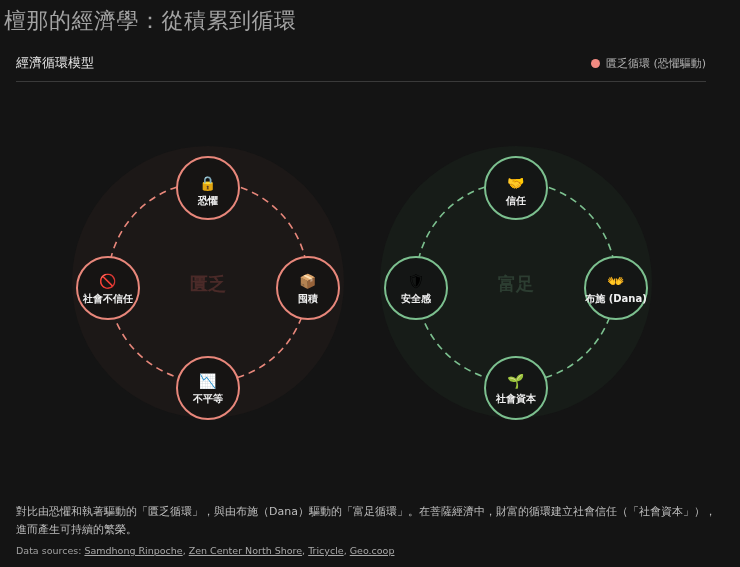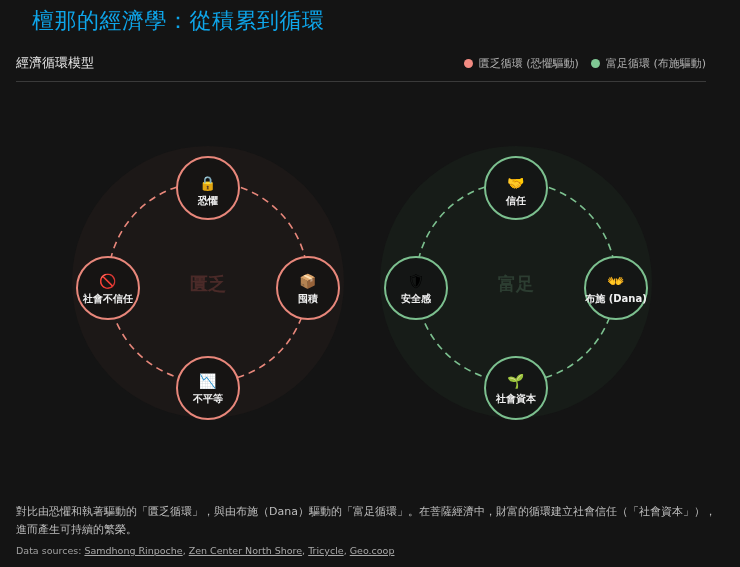--- a/index.html
+++ b/index.html
@@ -1,17 +1,17 @@
 <!DOCTYPE html>
 <html><head>
 <meta charset="utf-8">
 <style>
   html,body{margin:0;padding:0;}
   body{width:740px;height:567px;background:#141414;color:#e8e8e8;font-family:"DejaVu Sans","Liberation Sans",sans-serif;position:relative;overflow:hidden;}
-  .title{position:absolute;left:32px;top:6px;font-size:22px;font-weight:500;color:#0ea5e9;letter-spacing:0.5px;}
+  .title{position:absolute;left:4px;top:6px;font-size:22px;font-weight:500;color:#a3a3a3;letter-spacing:0.5px;}
   .subtitle{position:absolute;left:16px;top:54px;font-size:13px;color:#e5e5e5;}
   .legend{position:absolute;right:34px;top:56px;display:flex;align-items:flex-end;font-size:11px;color:#b0b0b0;}
   .legend-item{display:flex;align-items:center;margin-left:12px;}
   .dot{width:9px;height:9px;border-radius:50%;margin-right:6px;}
   .rule{position:absolute;left:16px;right:34px;top:81px;height:1px;background:#3a3a3a;}
   svg.diagram{position:absolute;left:0;top:0;}
   .node-label{font-size:10px;font-weight:bold;fill:#f0f0f0;}
   .desc{position:absolute;left:16px;top:503px;width:700px;font-size:11px;line-height:18px;color:#bdbdbd;}
   .sources{position:absolute;left:16px;top:545px;font-size:9.5px;color:#a0a0a0;}
   .sources a{color:#a8a8a8;text-decoration:underline;}
@@ -19,24 +19,20 @@
 </head>
 <body>
 
 <div class="title">檀那的經濟學：從積累到循環</div>
 <div class="subtitle">經濟循環模型</div>
 
 <div class="legend">
   <div class="legend-item">
     <span class="dot" style="background:#f28b82"></span>
     <span>匱乏循環 (恐懼驅動)</span>
-  </div>
-  <div class="legend-item">
-    <span class="dot" style="background:#81c995"></span>
-    <span>富足循環 (布施驅動)</span>
   </div>
 </div>
 <div class="rule"></div>
 
 <svg class="diagram" width="740" height="500" viewBox="0 0 740 500">
 
   <g>
     <circle cx="208" cy="282" r="136" fill="#1c1817"></circle>
     <circle cx="208" cy="282" r="100" fill="none" stroke="#e8877b" stroke-width="1.6" stroke-dasharray="7,5"></circle>
     <text x="208" y="290" text-anchor="middle" font-size="18" font-weight="bold" fill="#4a2a28">匱乏</text>

